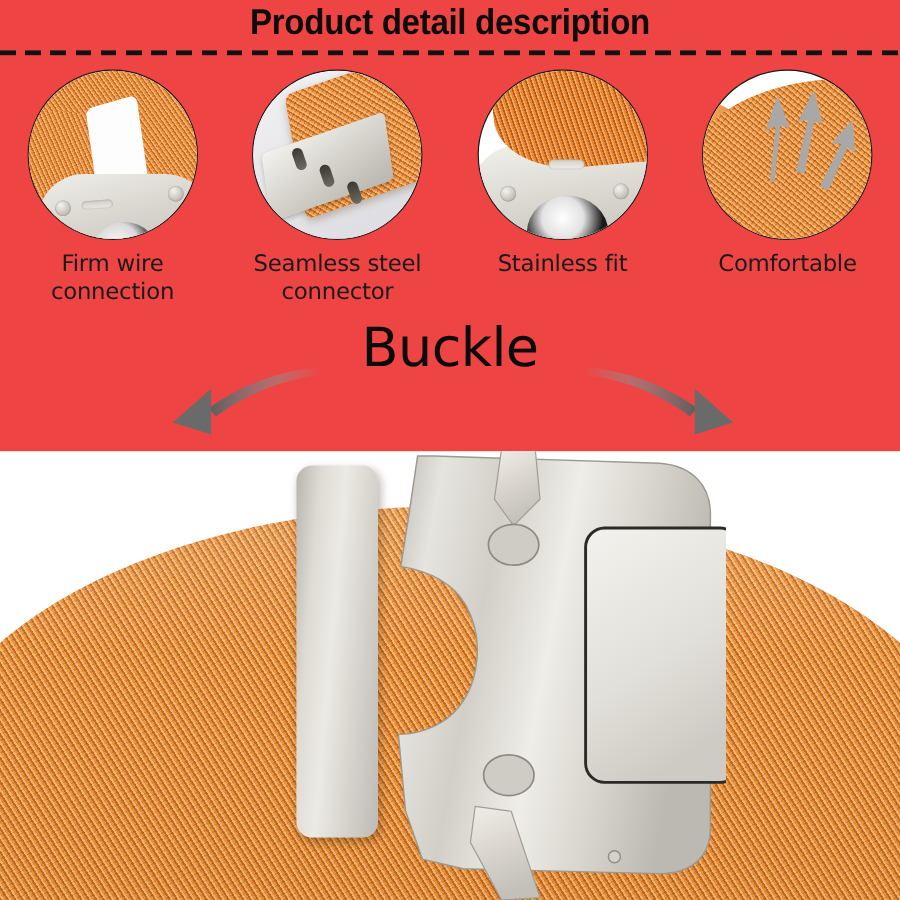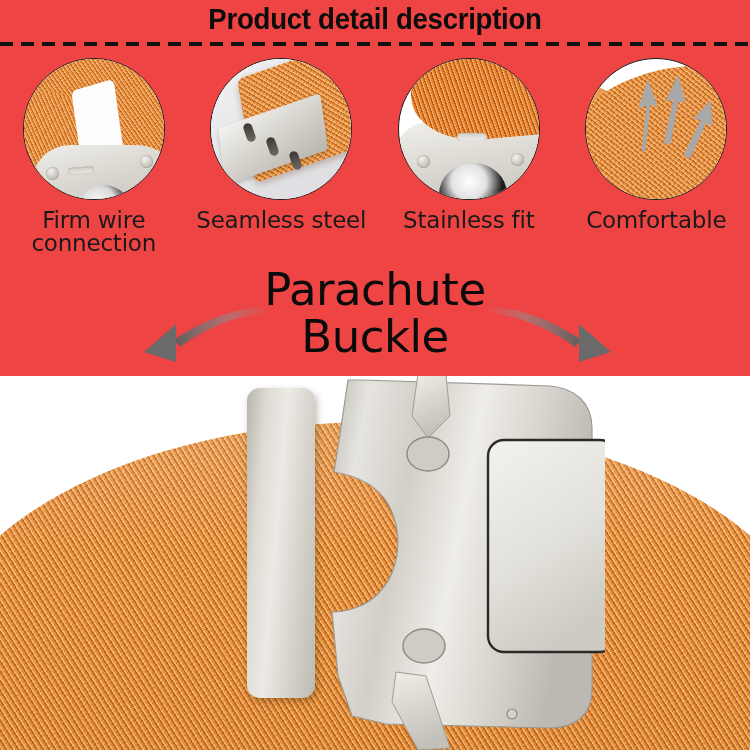--- a/index.html
+++ b/index.html
@@ -66,21 +66,21 @@
     height: 140px;
     border-radius: 50%;
     border: 1.6px solid #1b1b1b;
     overflow: hidden;
     background: #ffffff;
     flex: none;
   }
   .feature-caption {
     margin-top: 9px;
     text-align: center;
-    font-size: 23px;
+    font-size: 19px;
     line-height: 23px;
     color: #1a1a1a;
     font-family: "DejaVu Sans", "Liberation Sans", sans-serif;
     letter-spacing: -0.2px;
   }
 
   
   .weave-diag {
     background-color: #ef9540;
     background-image:
@@ -378,20 +378,21 @@
         <div id="fc2-bg"></div>
         <div id="fc2-band-edge"></div>
         <div id="fc2-band" class="weave-knit"></div>
         <div id="fc2-bracket"></div>
         <div class="fc2-slot" style="left:34px; top:64px;"></div>
         <div class="fc2-slot" style="left:57px; top:78px;"></div>
         <div class="fc2-slot" style="left:80px; top:92px;"></div>
       </div>
       <div class="feature-caption">
         <div>Seamless steel</div>
+        <div>connector</div>
       </div>
     </div>
 
     <div class="feature-cell">
       <div class="feature-circle">
         <div id="fc3-case"></div>
         <div id="fc3-strap"></div>
         <div id="fc3-slot"></div>
         <div id="fc3-sensor"></div>
         <div class="fc1-screw" style="left:18px; top:96px;"></div>
@@ -416,21 +417,20 @@
         </svg>
       </div>
       <div class="feature-caption">
         <div>Comfortable</div>
       </div>
     </div>
 
   </div>
 
   <div id="buckle-heading" class="nosel">
-    <div>Parachute</div>
     <div>Buckle</div>
   </div>
 
   <svg id="arrow-left" viewBox="0 0 130 72">
     <defs>
       <linearGradient id="gradL" x1="1" y1="0" x2="0" y2="0">
         <stop offset="0%" stop-color="#9a9a9a" stop-opacity="0"></stop>
         <stop offset="40%" stop-color="#8c8c8c" stop-opacity="0.55"></stop>
         <stop offset="100%" stop-color="#5d5d5d" stop-opacity="1"></stop>
       </linearGradient>

